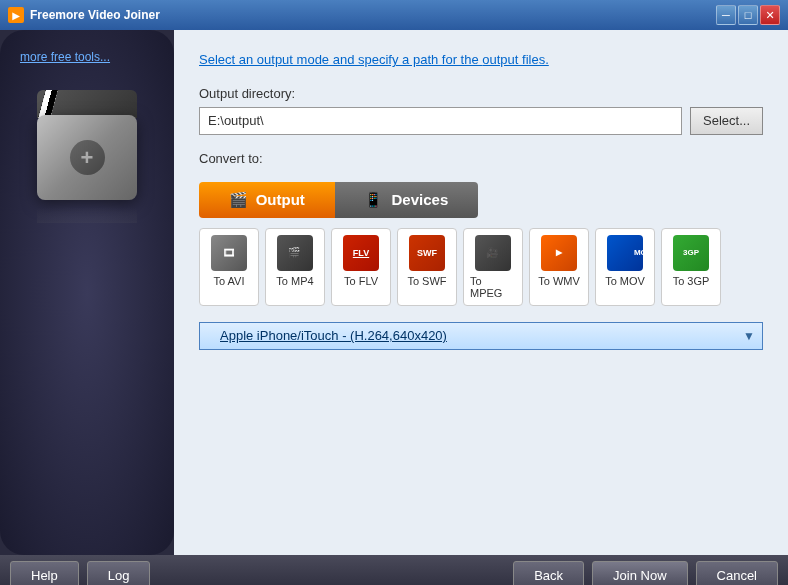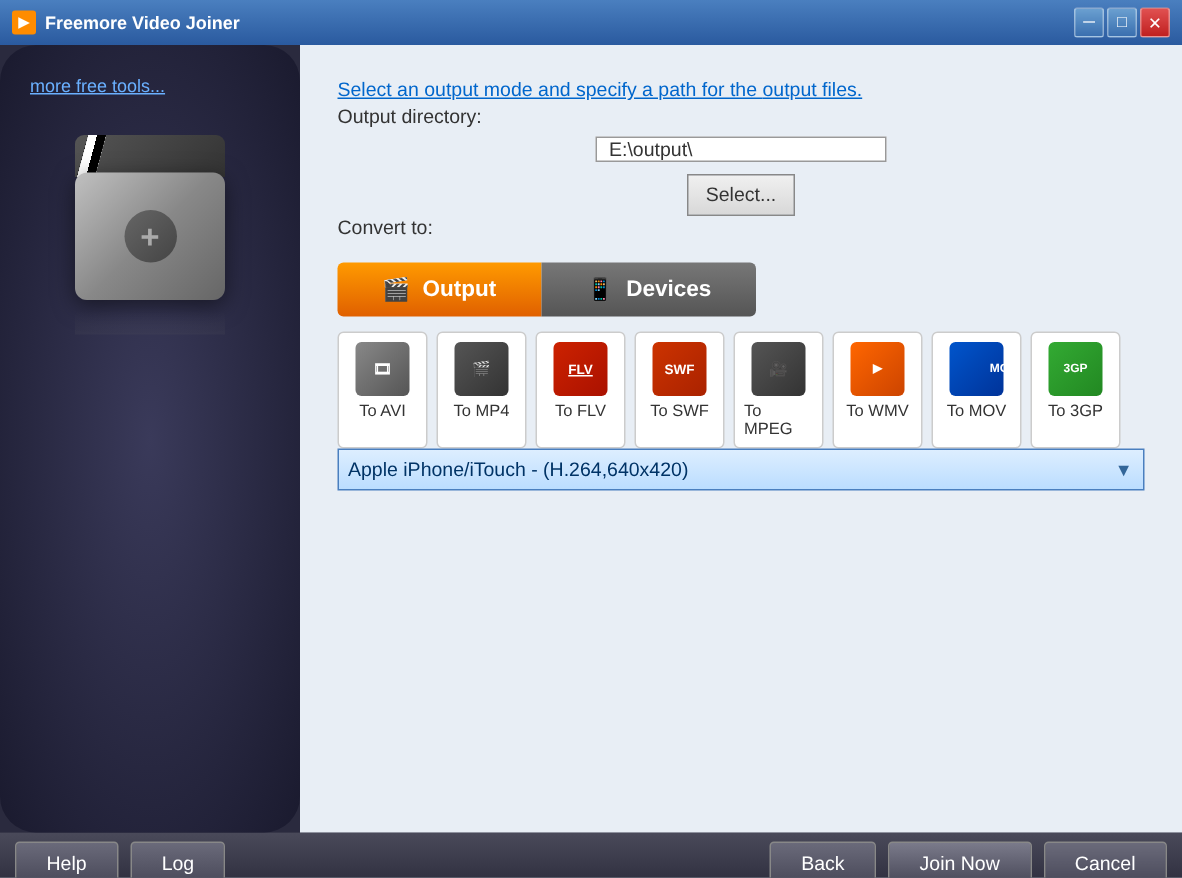--- a/index.html
+++ b/index.html
@@ -61,21 +61,21 @@
 
     
     .window-body {
       display: flex;
       height: 525px;
       background: #2a2a3e;
     }
 
     
     .sidebar {
-      width: 200px;
+      width: 174px;
       background: radial-gradient(ellipse at center, #3a3a5a 0%, #1a1a2e 100%);
       display: flex;
       flex-direction: column;
       align-items: center;
       padding: 20px 10px;
       position: relative;
       border-radius: 24px;
     }
     .sidebar-link {
       color: #6ab0ff;
@@ -152,42 +152,41 @@
       opacity: 0.4;
     }
 
     
     .content {
       flex: 1;
       background: #e8eef5;
       padding: 20px 25px;
       display: flex;
       flex-direction: column;
+      gap: 16px;
     }
     .instruction-text {
       color: #333;
       font-size: 13px;
       line-height: 1.5;
     }
     .instruction-text span {
       color: #0066cc;
       text-decoration: underline;
     }
 
     
     .section-label {
       color: #333;
       font-size: 13px;
       margin-bottom: 6px;
     }
     .dir-row {
       display: flex;
       gap: 8px;
-      align-items: center;
-      flex-direction: column;
     }
     .dir-input {
       flex: 1;
       height: 28px;
       border: 1px solid #999;
       background: white;
       padding: 0 8px;
       font-size: 13px;
       color: #333;
     }
@@ -275,27 +274,28 @@
     
     .presets-section {
       display: flex;
       flex-direction: column;
       gap: 6px;
     }
     .preset-select {
       height: 28px;
       border: 1px solid #4a7fbf;
       background: linear-gradient(to bottom, #ddeeff, #bbddff);
-      padding: 0 6px;
+      padding: 0 20px;
       font-size: 13px;
       color: #003366;
       cursor: pointer;
       appearance: none;
       -webkit-appearance: none;
       width: 100%;
+      text-decoration: underline;
     }
     .preset-wrapper {
       position: relative;
     }
     .preset-arrow {
       position: absolute;
       right: 8px;
       top: 50%;
       transform: translateY(-50%);
       pointer-events: none;

